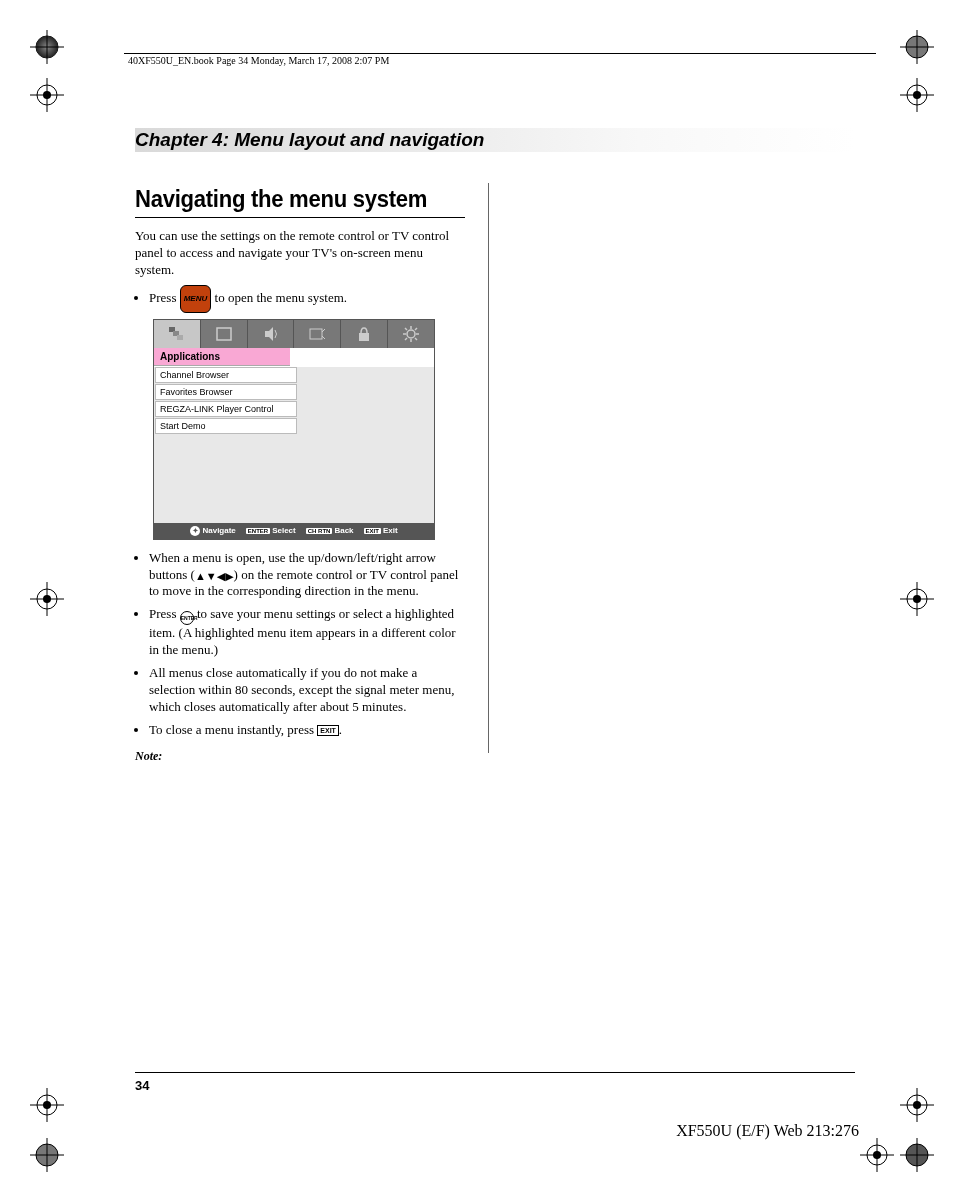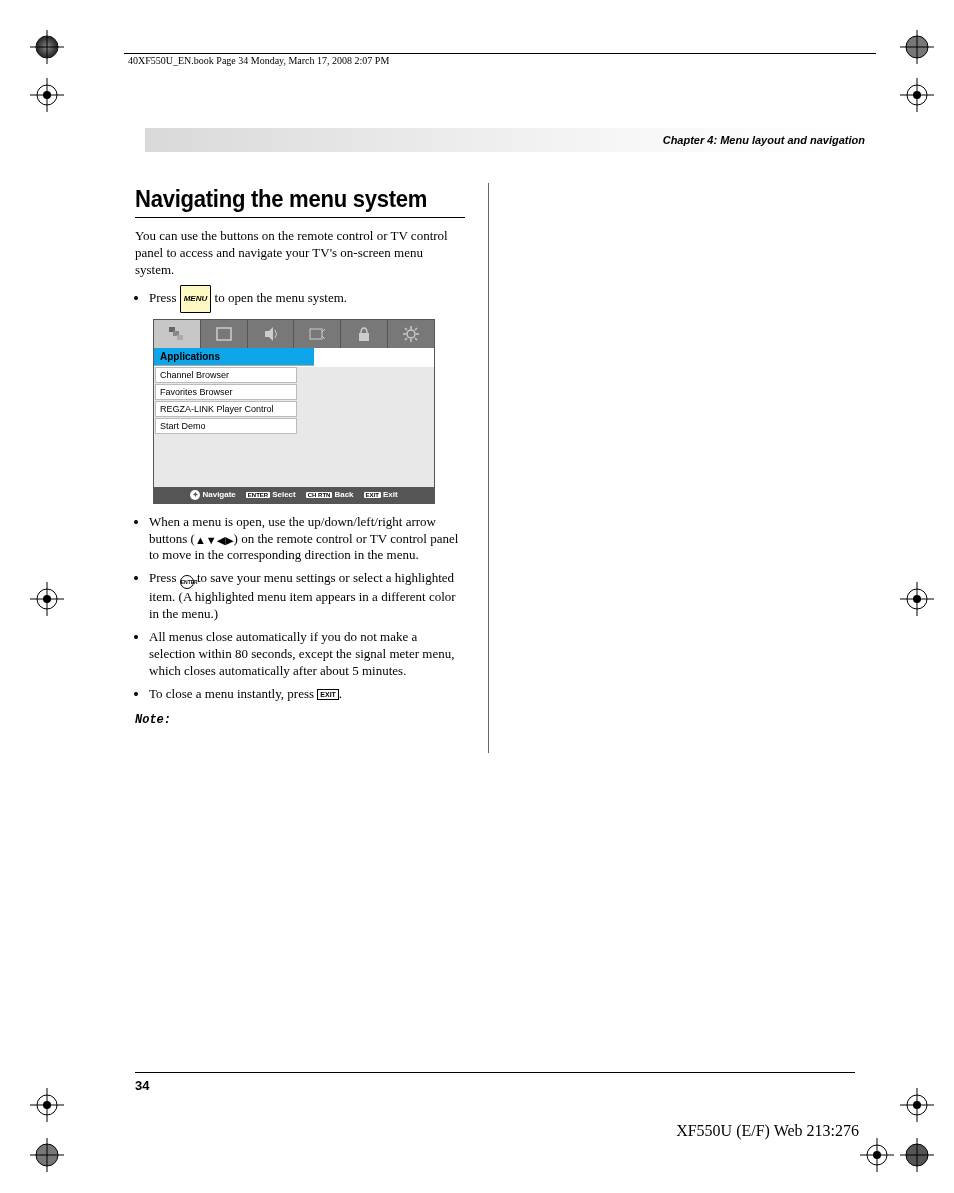--- a/index.html
+++ b/index.html
@@ -28,30 +28,30 @@
     position: absolute;
     top: 55px;
     left: 128px;
     font-size: 10px;
     font-family: "Times New Roman", serif;
     text-align: center;
   }
   .chapter-bar {
     position: absolute;
     top: 128px;
-    left: 145px;
+    left: 135px;
     width: 720px;
     height: 24px;
     background: linear-gradient(to right, #d9d9d9 0%, #f8f8f8 70%, #fff 100%);
-    text-align: right;
+    text-align: left;
     line-height: 24px;
     font-family: Arial, Helvetica, sans-serif;
     font-weight: bold;
     font-style: italic;
-    font-size: 11px;
+    font-size: 19px;
   }
   .column {
     position: absolute;
     top: 185px;
     left: 135px;
     width: 330px;
   }
   .vline {
     position: absolute;
     top: 183px;
@@ -81,29 +81,29 @@
   ul.bullets {
     margin: 0;
     padding-left: 14px;
     font-size: 13px;
     line-height: 1.3;
   }
   ul.bullets > li { margin-bottom: 6px; }
   .key {
     display: inline-block;
     border: 1px solid #000;
-    border-radius: 1px;
+    border-radius: 6px;
     font-family: Arial, sans-serif;
     font-weight: bold;
     font-style: italic;
     font-size: 8px;
     padding: 8px 3px;
     line-height: 10px;
     vertical-align: 1px;
-    background: #fef9c3;
+    background: #c2410c;
   }
   .key-plain {
     display: inline-block;
     border: 1px solid #000;
     font-family: Arial, sans-serif;
     font-weight: bold;
     font-size: 7px;
     padding: 0 2px;
     line-height: 9px;
     vertical-align: 1px;
@@ -116,21 +116,21 @@
     border: 1px solid #000;
     font-size: 5px;
     font-family: Arial, sans-serif;
     font-weight: bold;
     text-align: center;
     line-height: 12px;
     vertical-align: -2px;
   }
   .tri { font-size: 11px; line-height: 1; vertical-align: -1px; }
   .note-head {
-    font-family: Liberation Mono, monospace;
+    font-family: Liberation Serif, serif;
     font-weight: bold;
     font-style: italic;
     font-size: 12px;
     margin: 10px 0 2px 0;
   }
   ul.notes {
     margin: 0;
     padding-left: 14px;
     font-size: 12px;
     font-style: italic;
@@ -155,31 +155,31 @@
     flex: 1;
     border-right: 1px solid #555;
     display: flex;
     align-items: center;
     justify-content: center;
     color: #ddd;
   }
   .osd-tab:last-child { border-right: none; }
   .osd-tab.sel { background: #c7c7c7; color: #333; }
   .osd-label {
-    background: #0ea5e9;
+    background: #f9a8d4;
     font-weight: bold;
     font-size: 10px;
     padding: 3px 6px;
     border-bottom: 1px solid #aaa;
-    width: 160px;
+    width: 136px;
     box-sizing: border-box;
   }
   .osd-body {
     background: #e8e8e8;
-    height: 120px;
+    height: 156px;
     padding: 0;
   }
   .osd-item {
     background: #fff;
     border: 1px solid #bbb;
     font-size: 9px;
     padding: 2px 4px;
     margin: 1px;
     width: 132px;
   }
@@ -310,21 +310,21 @@
 <div class="header-text">40XF550U_EN.book  Page 34  Monday, March 17, 2008  2:07 PM</div>
 
 <div class="chapter-bar">Chapter 4: Menu layout and navigation</div>
 
 <div class="vline"></div>
 
 <div class="column">
   <h1 class="doc-title">Navigating the menu system</h1>
   <div class="hrule"></div>
 
-  <p class="body">You can use the buttons on the remote control or TV control panel to access and navigate your TV's on-screen menu system.</p>
+  <p class="body">You can use the settings on the remote control or TV control panel to access and navigate your TV's on-screen menu system.</p>
 
   <ul class="bullets">
     <li>
       <span>Press </span><span class="key">MENU</span><span> to open the menu system.</span>
     </li>
   </ul>
 
   <div class="osd">
     <div class="osd-tabs">
       <div class="osd-tab sel">

